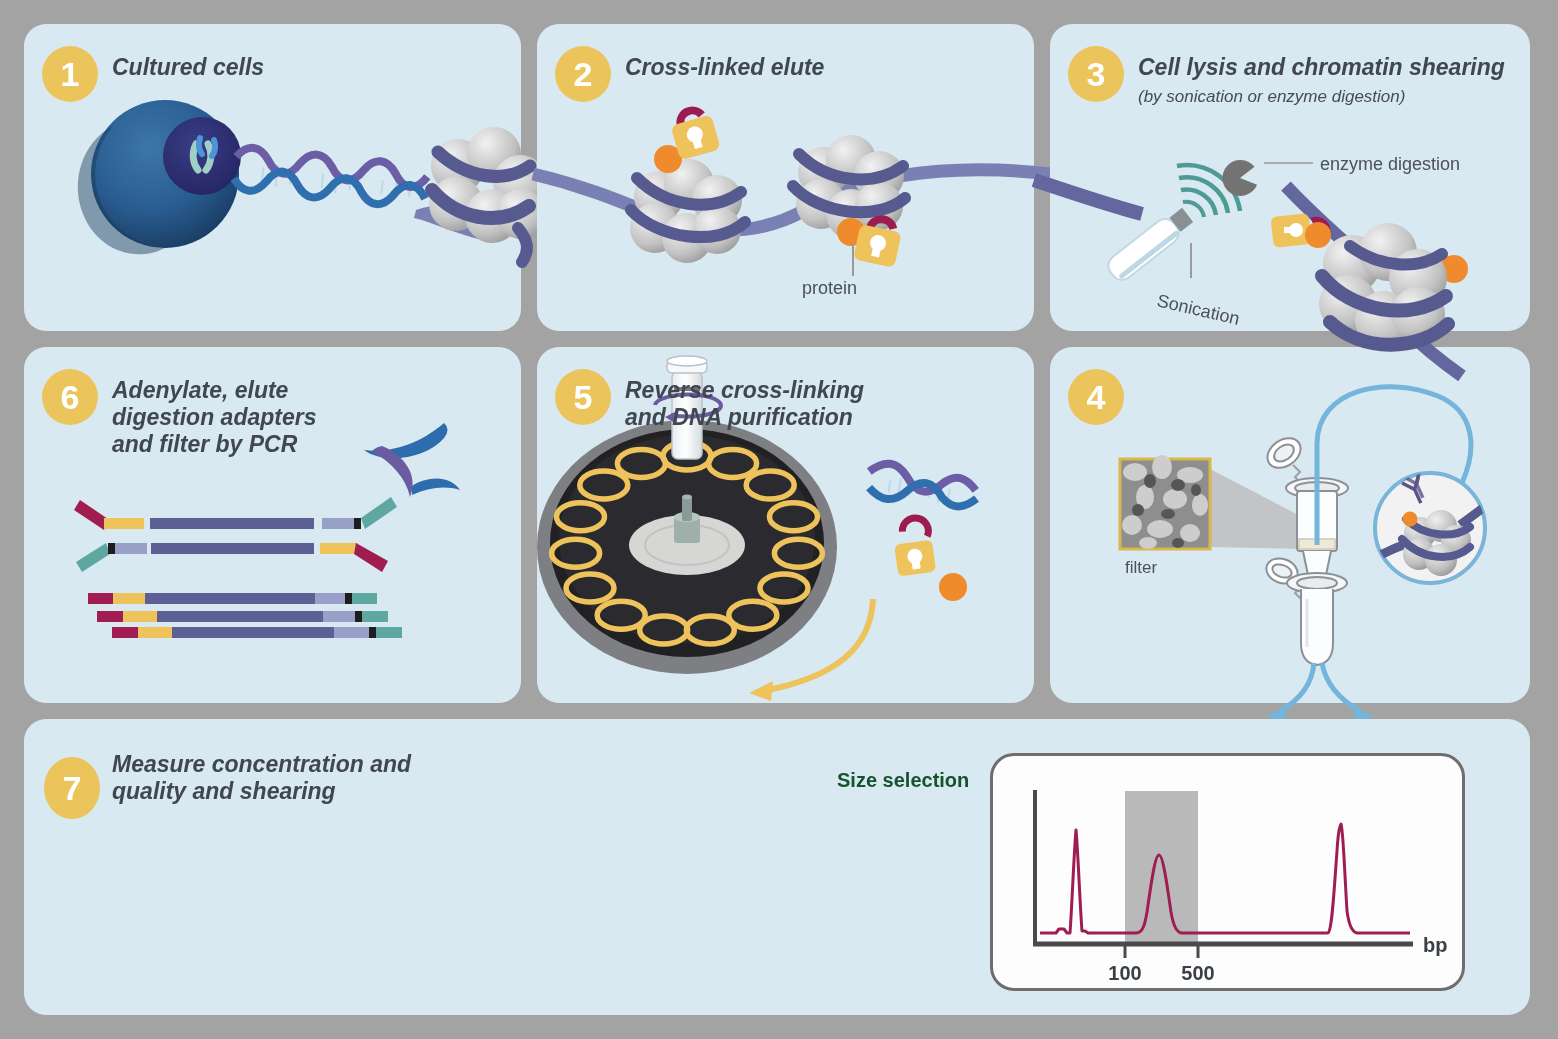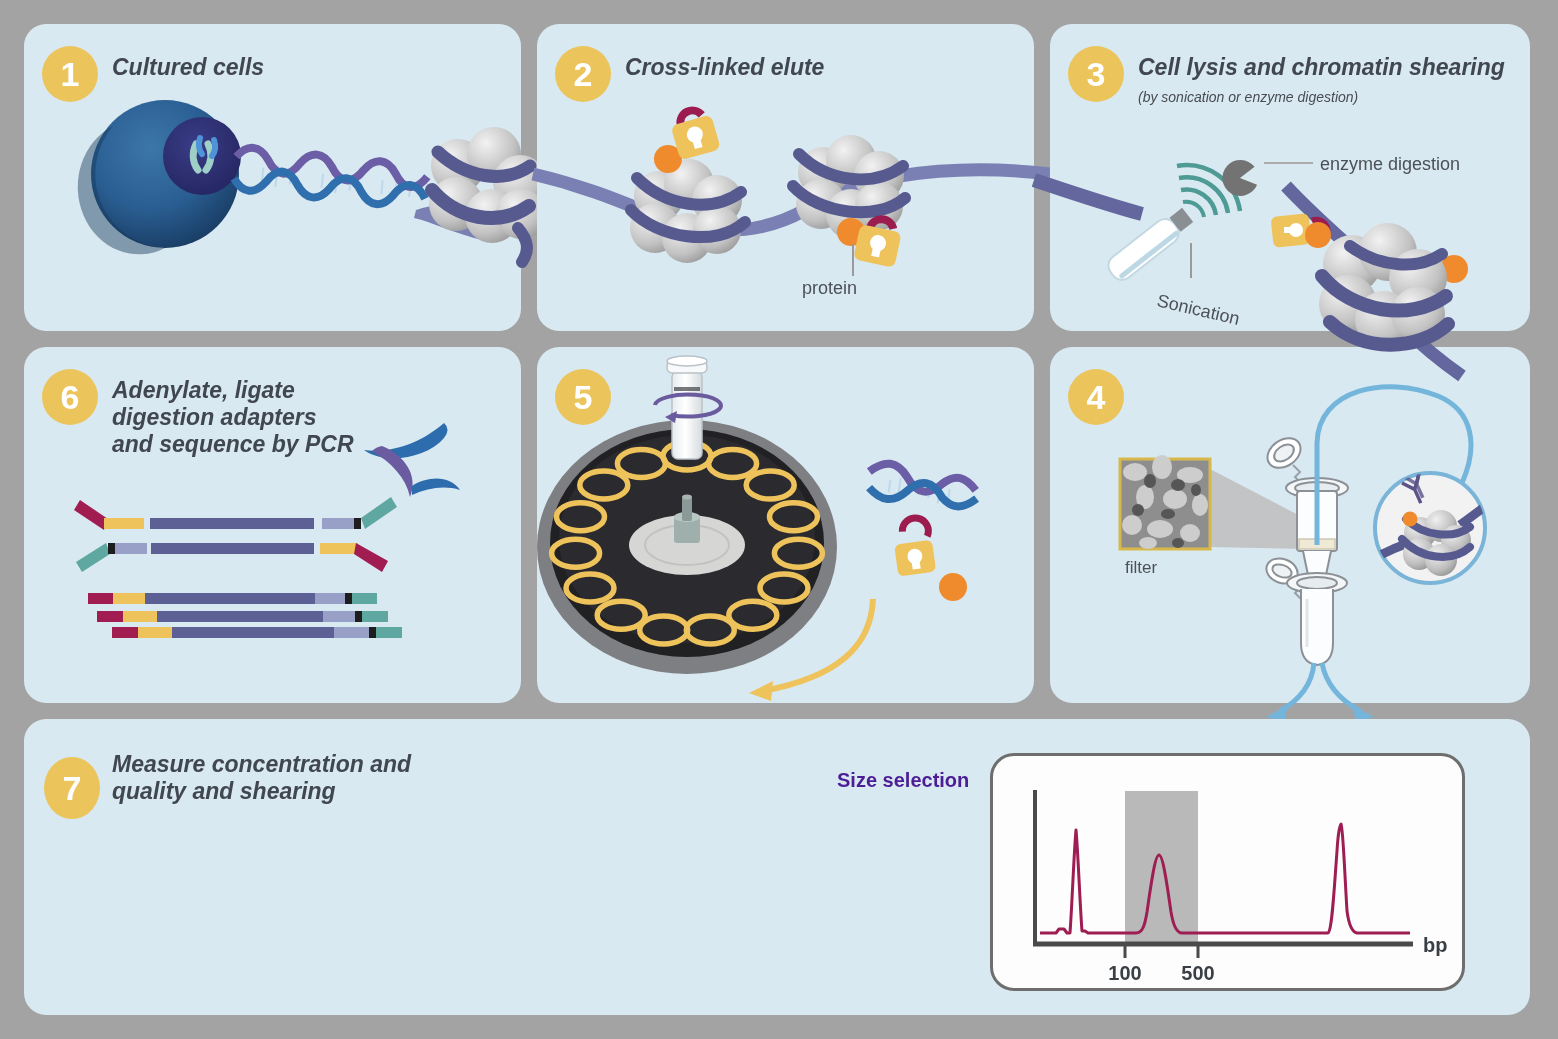--- a/index.html
+++ b/index.html
@@ -11,25 +11,25 @@
   #p3{left:1050px;top:24px;width:480px;height:307px;z-index:3;}
   #p4{left:1050px;top:347px;width:480px;height:356px;}
   #p5{left:537px;top:347px;width:497px;height:356px;}
   #p6{left:24px;top:347px;width:497px;height:356px;}
   #p7{left:24px;top:719px;width:1506px;height:296px;}
   .badge{position:absolute;left:18px;top:22px;width:56px;height:56px;border-radius:50%;
          background:#ecc45c;color:#ffffff;font-weight:bold;font-size:34px;
          display:flex;align-items:center;justify-content:center;}
   .ptitle{position:absolute;left:88px;top:30px;font-size:23px;font-weight:bold;
           color:#414751;line-height:1.18;font-style:italic;}
-  .psub{font-size:14px;font-weight:normal;color:#474c52;}
+  .psub{font-size:17px;font-weight:normal;color:#474c52;}
   .art{position:absolute;left:0;top:0;width:100%;height:100%;overflow:visible;}
   .svglabel{font-size:18px;fill:#4c5157;}
   #p7 .badge{top:38px;left:20px;width:56px;height:62px;}
-  #sizesel{position:absolute;left:813px;top:50px;font-size:20px;font-weight:bold;color:#4c1d95;}
+  #sizesel{position:absolute;left:813px;top:50px;font-size:20px;font-weight:bold;color:#14532d;}
   #chartbox{position:absolute;left:966px;top:34px;width:469px;height:232px;
             background:#fdfdfd;border:3px solid #6e6e6e;border-radius:24px;}
   .ticklabel{font-size:20px;font-weight:bold;fill:#3a3f45;}
 </style>
 </head>
 <body>
 
 <div class="canvas">
 
   <div class="panel" id="p1">
@@ -365,20 +365,24 @@
         <circle cx="19" cy="22" r="7.5" fill="#ffffff"></circle>
         <rect x="15" y="25" width="8" height="10" fill="#ffffff"></rect>
       </g>
       <circle cx="416" cy="240" r="14" fill="#f08b2d"></circle>
       <path d="M336,252 C334,300 300,330 226,344" fill="none" stroke="#eec35b" stroke-width="6"></path>
       <polygon points="212,346 236,334 234,354" fill="#eec35b"></polygon>
     </svg>
     <div class="badge">
         <span>5</span>
       </div>
+    <div class="ptitle">
+      <span>Reverse cross-linking</span><br>
+      <span>and DNA purification</span>
+    </div>
   </div>
 
   <div class="panel" id="p6">
     <svg class="art" viewBox="0 0 497 356">
       <g>
         <path d="M420,76 C392,100 362,106 340,103 C360,118 402,112 420,91 Q427,82 420,76 Z" fill="#2e6dad"></path>
         <path d="M348,104 C368,116 382,131 386,150 C395,128 380,108 358,99 Q352,100 348,104 Z" fill="#6b5ba0"></path>
         <path d="M388,148 C404,141 420,138 436,143 C425,127 402,130 388,139 Z" fill="#2e6dad"></path>
       </g>
       <g>
@@ -419,23 +423,23 @@
         <rect x="148" y="280" width="162" height="11" fill="#5d6094"></rect>
         <rect x="310" y="280" width="35" height="11" fill="#98a0c8"></rect>
         <rect x="345" y="280" width="7" height="11" fill="#1d1d1d"></rect>
         <rect x="352" y="280" width="26" height="11" fill="#5fa8a2"></rect>
       </g>
     </svg>
     <div class="badge">
         <span>6</span>
       </div>
     <div class="ptitle">
-      <span>Adenylate, ligate</span><br>
+      <span>Adenylate, elute</span><br>
       <span>digestion adapters</span><br>
-      <span>and sequence by PCR</span>
+      <span>and filter by PCR</span>
     </div>
   </div>
 
   <div class="panel" id="p7">
     <div class="badge">
         <span>7</span>
       </div>
     <div class="ptitle" style="top:32px">
       <span>Measure concentration and</span><br>
       <span>quality and shearing</span>

